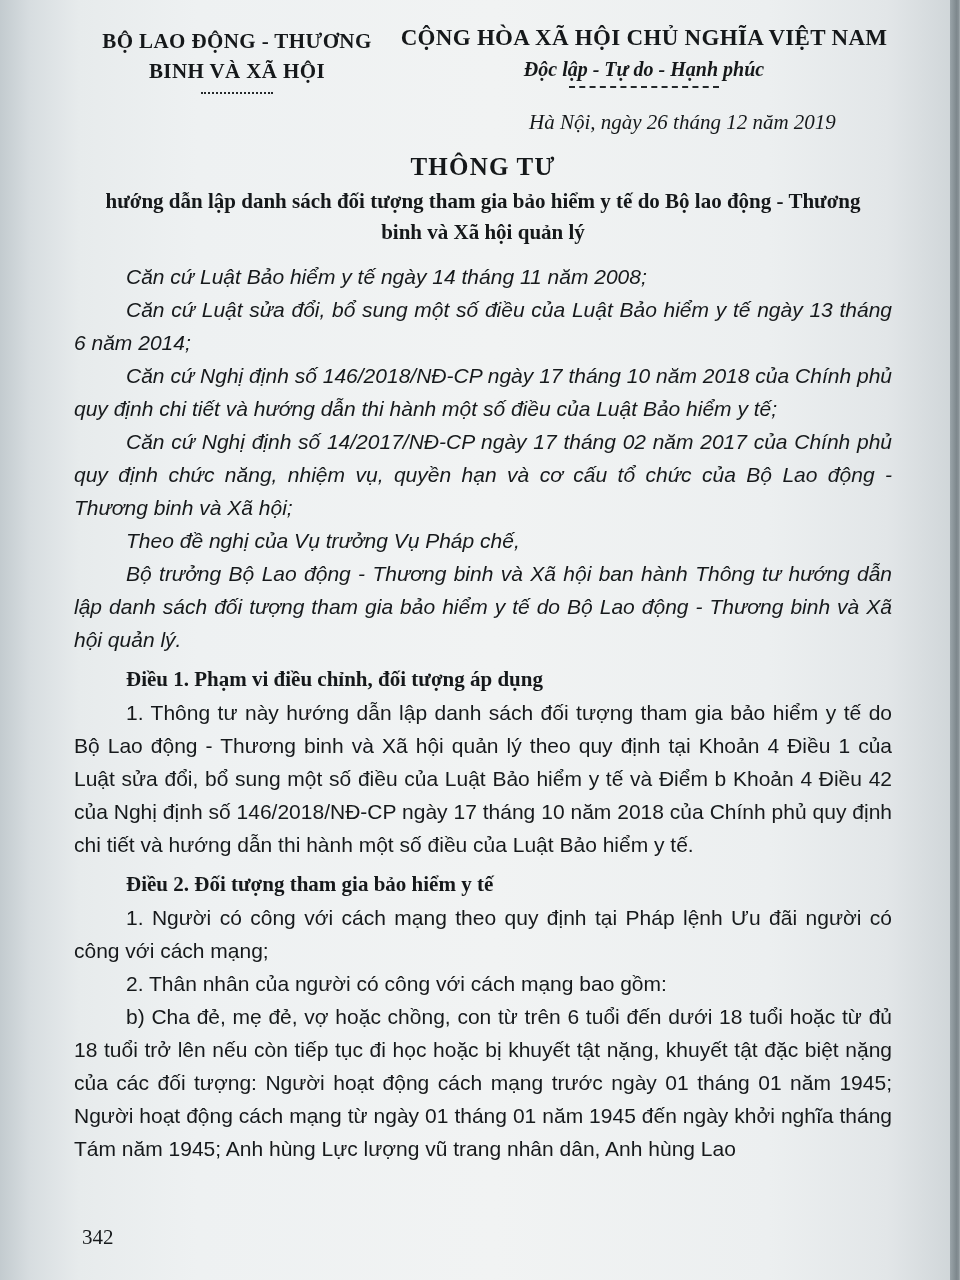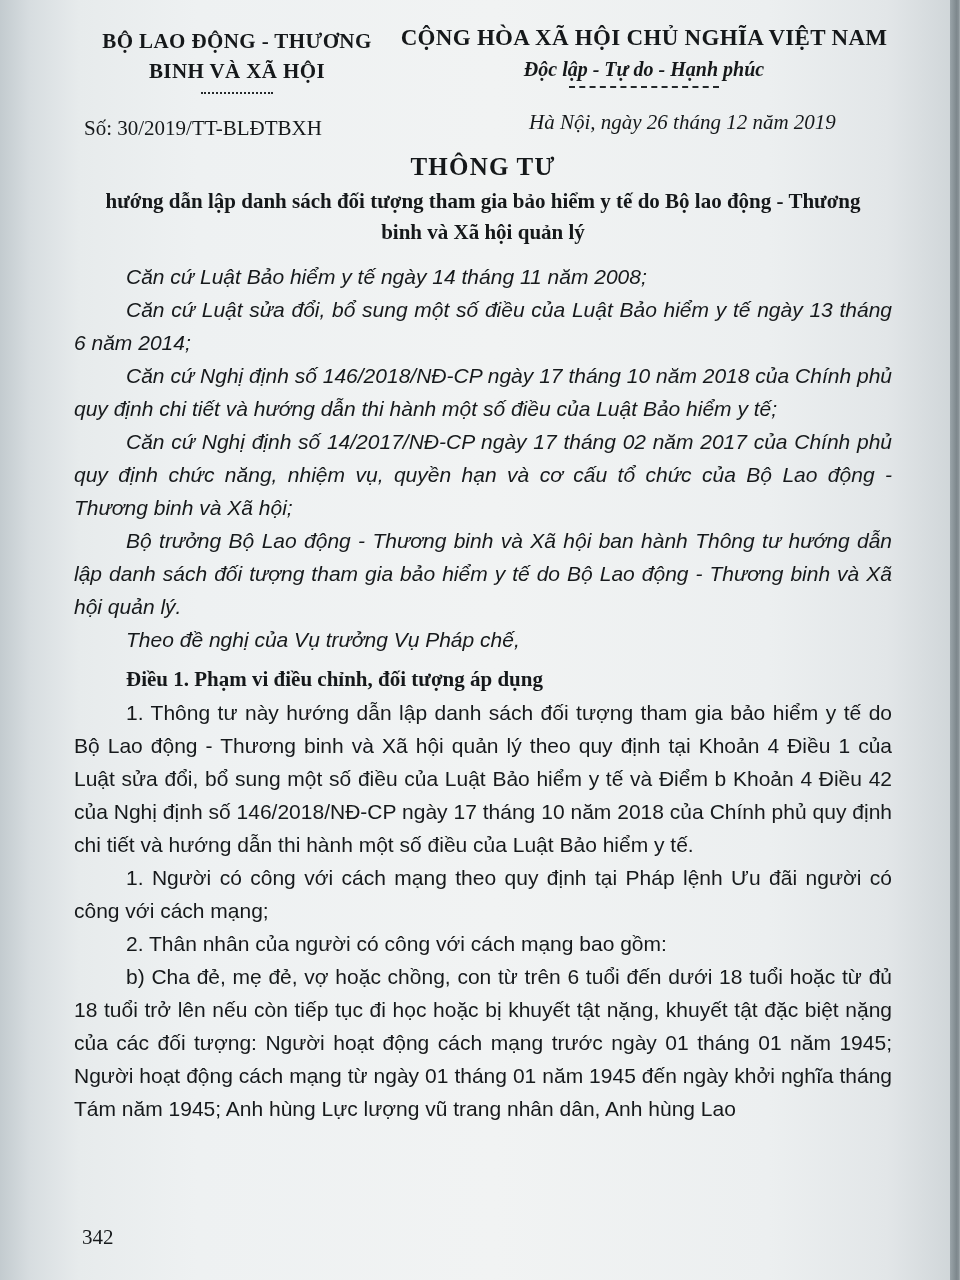--- a/index.html
+++ b/index.html
@@ -191,39 +191,39 @@
       <div class="hdr-left">
         <div class="l1">BỘ LAO ĐỘNG - THƯƠNG</div>
         <div class="l2">BINH VÀ XÃ HỘI</div>
         <div class="rule"></div>
       </div>
       <div class="hdr-right">
         <div class="r1">CỘNG HÒA XÃ HỘI CHỦ NGHĨA VIỆT NAM</div>
         <div class="r2">Độc lập - Tự do - Hạnh phúc</div>
         <div class="rule2"></div>
       </div>
-      <div class="numline">Số: 30/2019/TT-BLĐTBXH</div>
       <div class="placeline">Hà Nội, ngày 26 tháng 12 năm 2019</div>
     </div>
 
     <div class="title">THÔNG TƯ</div>
     <div class="subtitle">hướng dẫn lập danh sách đối tượng tham gia bảo hiểm y tế do Bộ lao động - Thương binh và Xã hội quản lý</div>
 
     <div class="body">
 
       <p class="para ital">Căn cứ Luật Bảo hiểm y tế ngày 14 tháng 11 năm 2008;</p>
       <p class="para ital">Căn cứ Luật sửa đổi, bổ sung một số điều của Luật Bảo hiểm y tế ngày 13 tháng 6 năm 2014;</p>
       <p class="para ital">Căn cứ Nghị định số 146/2018/NĐ-CP ngày 17 tháng 10 năm 2018 của Chính phủ quy định chi tiết và hướng dẫn thi hành một số điều của Luật Bảo hiểm y tế;</p>
       <p class="para ital">Căn cứ Nghị định số 14/2017/NĐ-CP ngày 17 tháng 02 năm 2017 của Chính phủ quy định chức năng, nhiệm vụ, quyền hạn và cơ cấu tổ chức của Bộ Lao động - Thương binh và Xã hội;</p>
+      <p class="para ital">Theo đề nghị của Vụ trưởng Vụ Pháp chế,</p>
       <p class="para ital">Bộ trưởng Bộ Lao động - Thương binh và Xã hội ban hành Thông tư hướng dẫn lập danh sách đối tượng tham gia bảo hiểm y tế do Bộ Lao động - Thương binh và Xã hội quản lý.</p>
-      <p class="para ital">Theo đề nghị của Vụ trưởng Vụ Pháp chế,</p>
 
       <h3 class="art">Điều 1. Phạm vi điều chỉnh, đối tượng áp dụng</h3>
       <p class="para">1. Thông tư này hướng dẫn lập danh sách đối tượng tham gia bảo hiểm y tế do Bộ Lao động - Thương binh và Xã hội quản lý theo quy định tại Khoản 4 Điều 1 của Luật sửa đổi, bổ sung một số điều của Luật Bảo hiểm y tế và Điểm b Khoản 4 Điều 42 của Nghị định số 146/2018/NĐ-CP ngày 17 tháng 10 năm 2018 của Chính phủ quy định chi tiết và hướng dẫn thi hành một số điều của Luật Bảo hiểm y tế.</p>
 
+      <h3 class="art">Điều 2. Đối tượng tham gia bảo hiểm y tế</h3>
       <p class="para">1. Người có công với cách mạng theo quy định tại Pháp lệnh Ưu đãi người có công với cách mạng;</p>
       <p class="para">2. Thân nhân của người có công với cách mạng bao gồm:</p>
       <p class="para">b) Cha đẻ, mẹ đẻ, vợ hoặc chồng, con từ trên 6 tuổi đến dưới 18 tuổi hoặc từ đủ 18 tuổi trở lên nếu còn tiếp tục đi học hoặc bị khuyết tật nặng, khuyết tật đặc biệt nặng của các đối tượng: Người hoạt động cách mạng trước ngày 01 tháng 01 năm 1945; Người hoạt động cách mạng từ ngày 01 tháng 01 năm 1945 đến ngày khởi nghĩa tháng Tám năm 1945; Anh hùng Lực lượng vũ trang nhân dân, Anh hùng Lao</p>
 
     </div>
   </div>
 
   <div class="folio">342</div>
 
   <div class="gutter"></div>

